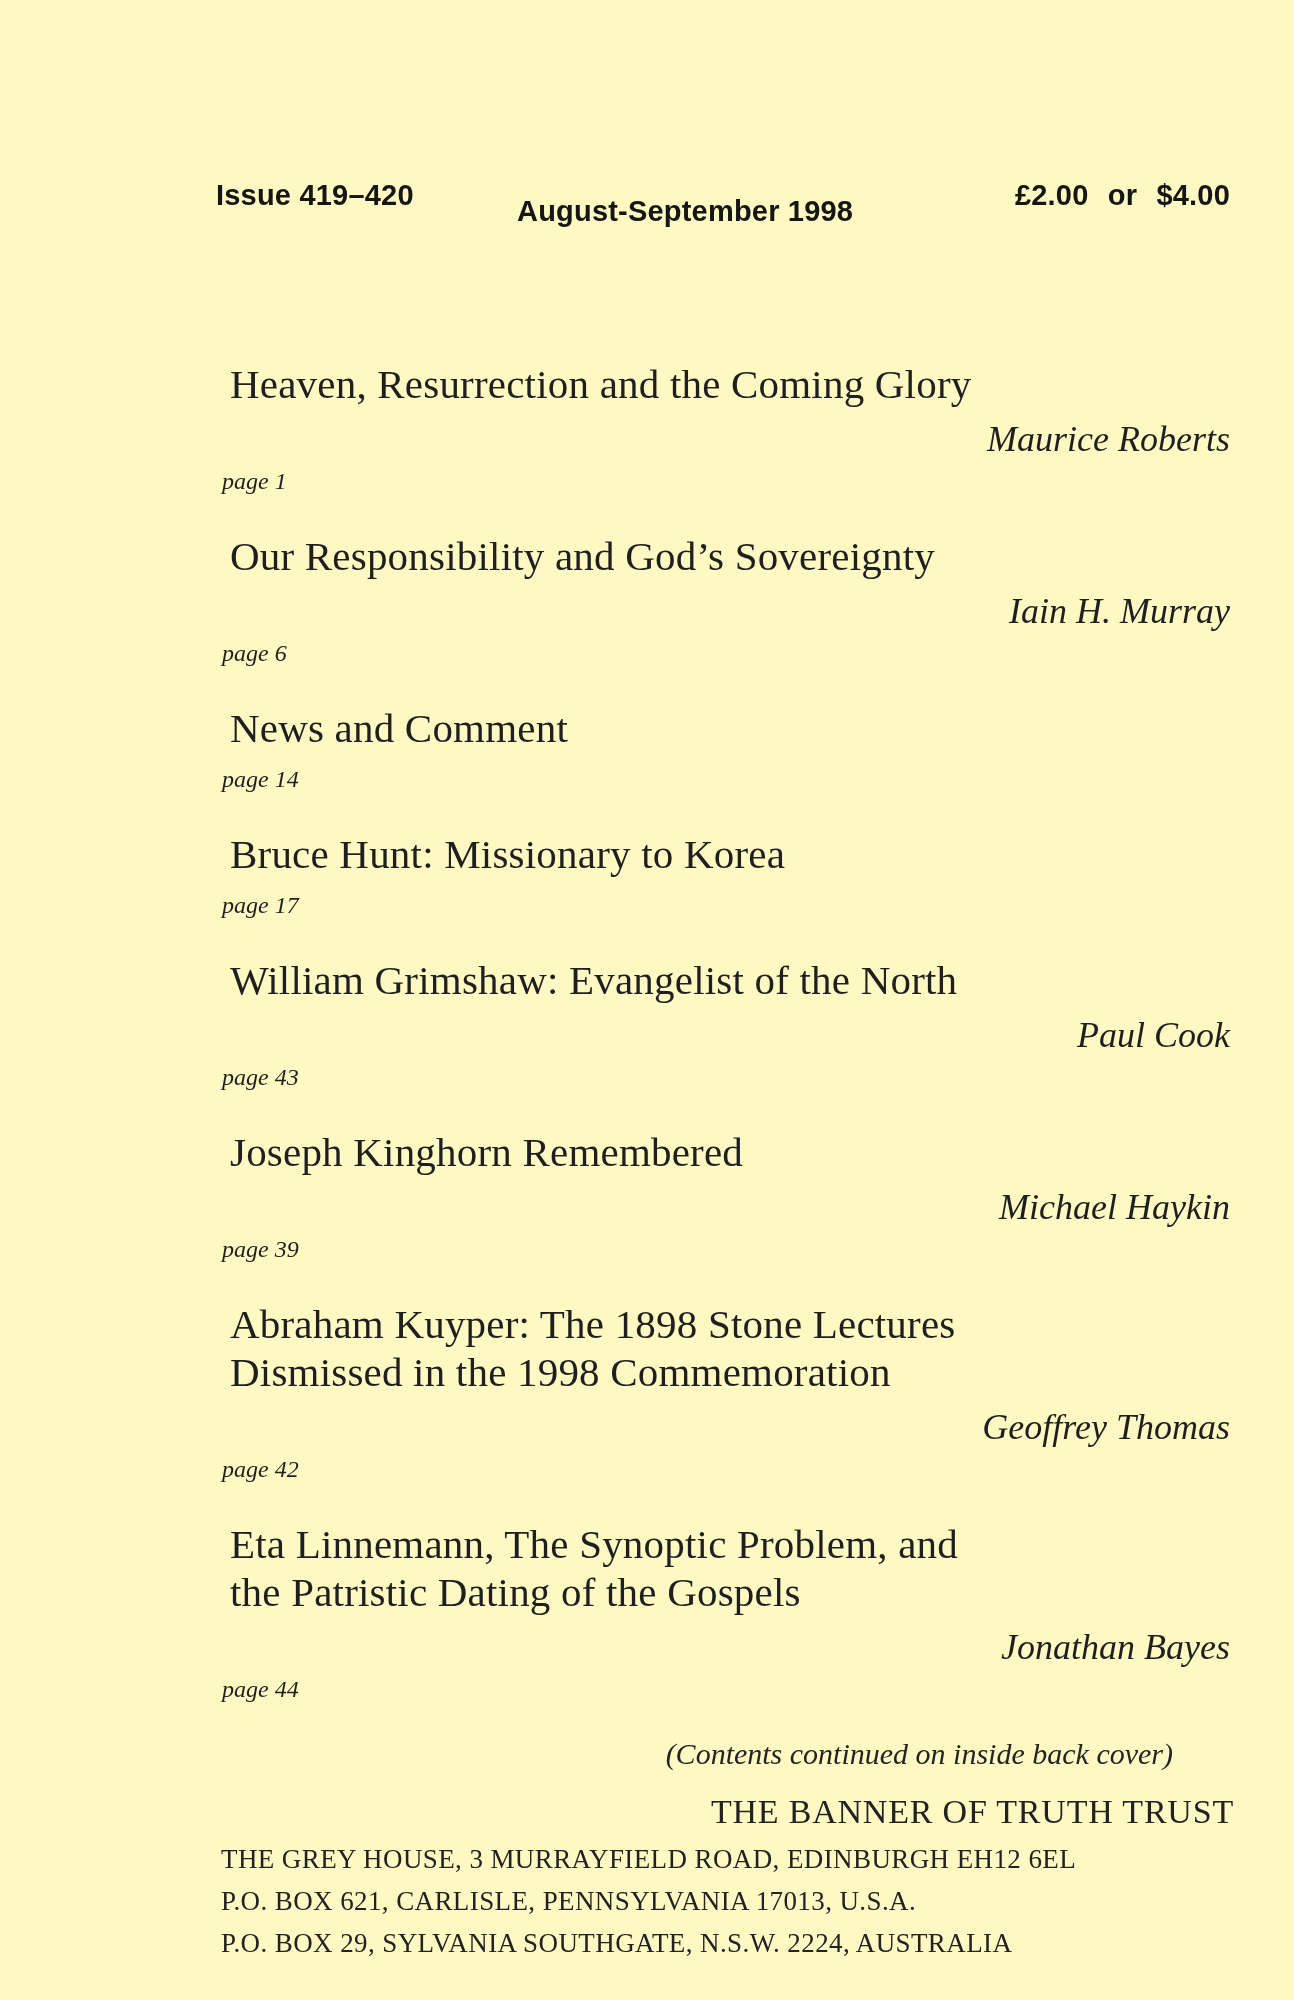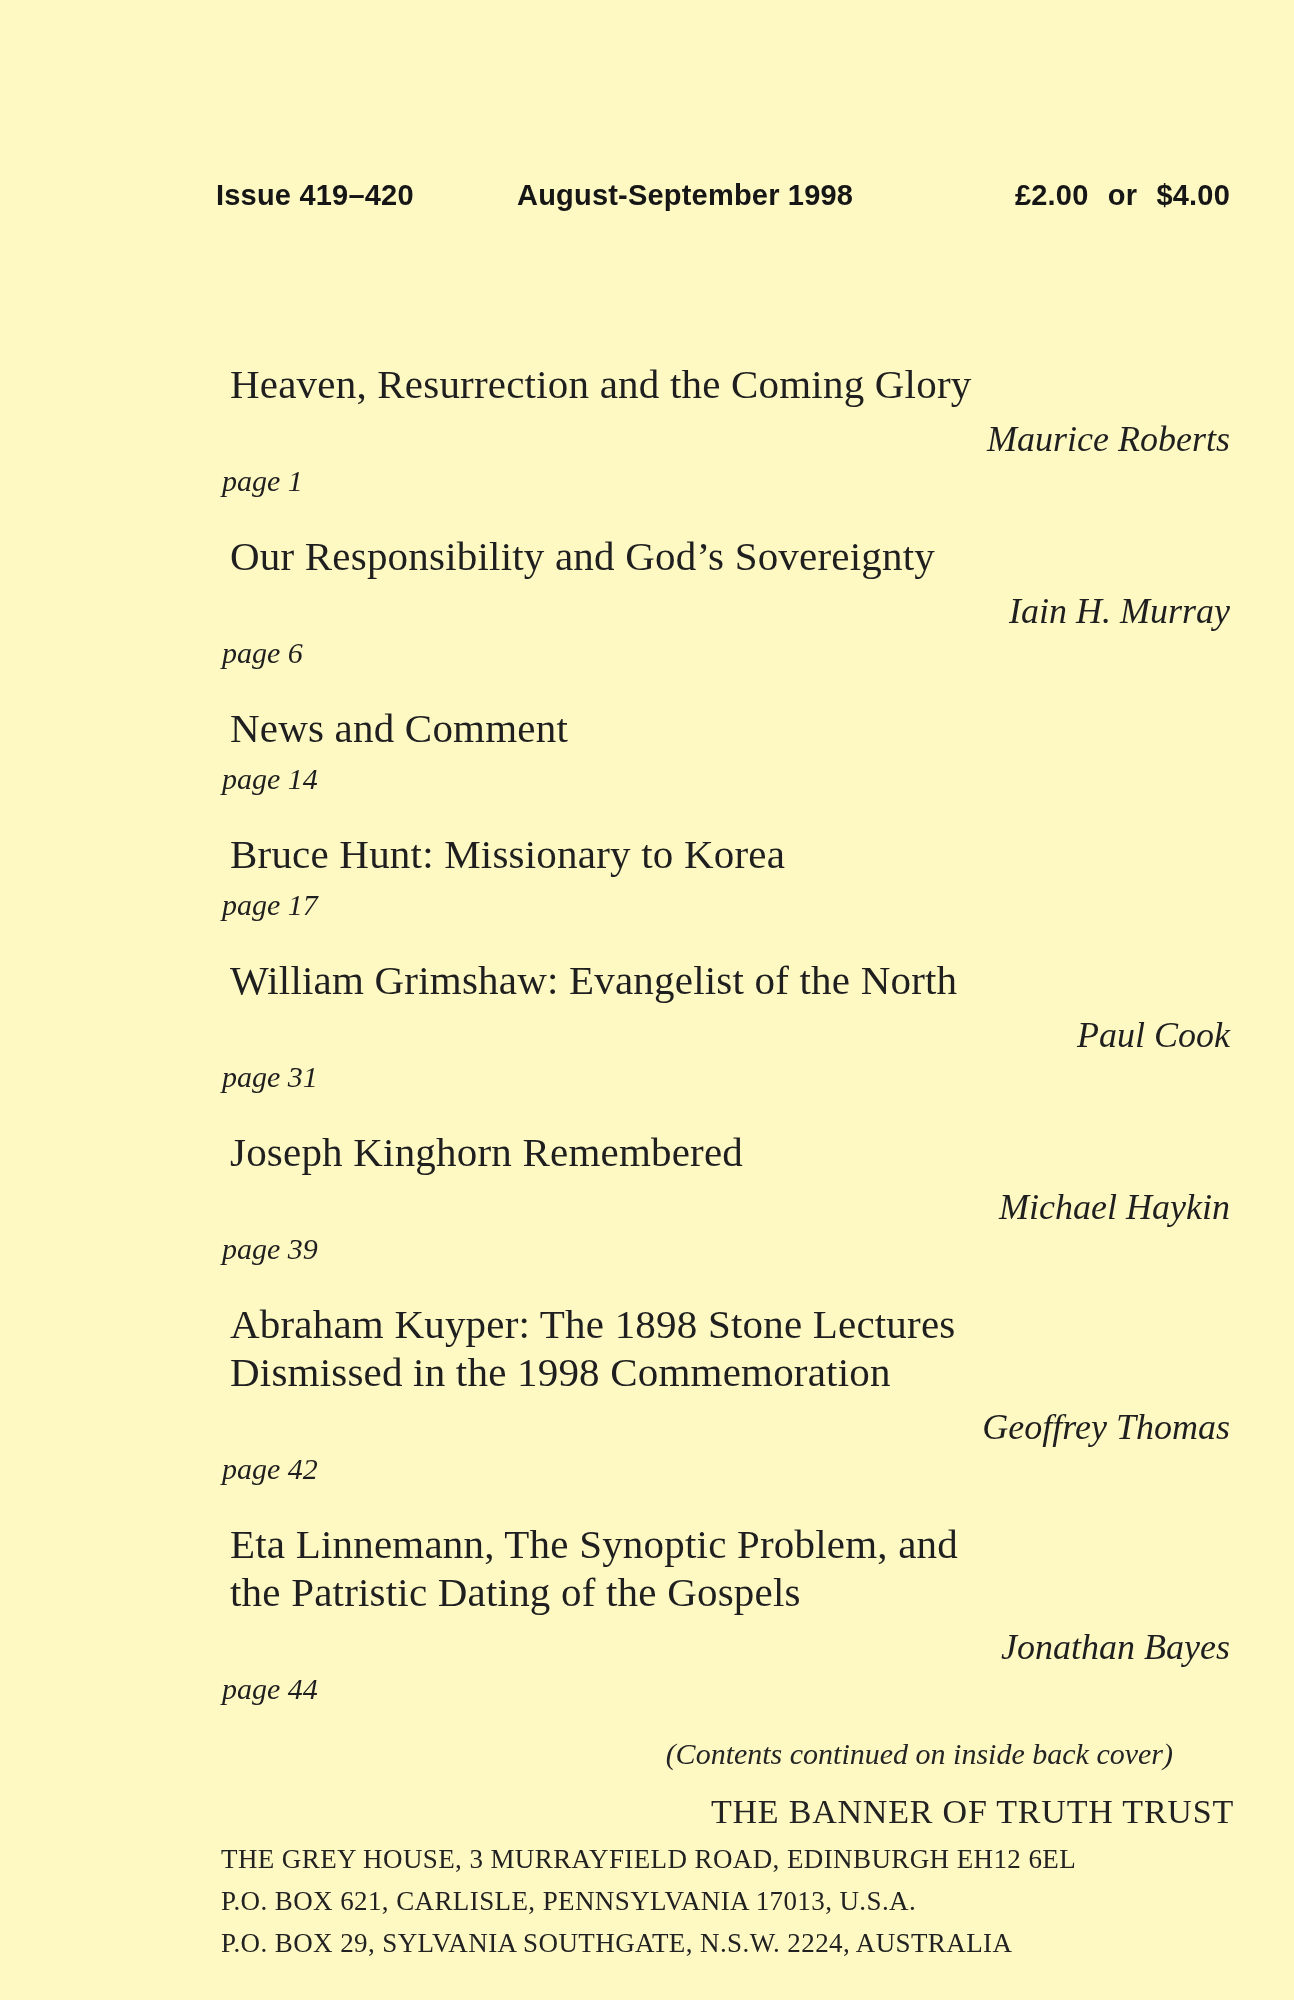--- a/index.html
+++ b/index.html
@@ -24,21 +24,21 @@
     width: 1014px;
     height: 32px;
     font-family: "Liberation Sans", sans-serif;
     font-weight: bold;
     font-size: 29px;
     line-height: 30px;
     color: #161616;
     letter-spacing: 0.2px;
   }
   .header .issue { position: absolute; left: 0; top: 0; }
-  .header .date  { position: absolute; left: 301px; top: 0; }
+  .header .date  { position: absolute; left: 301px; top: 16px; }
   .header .price { position: absolute; right: 0; top: 0; word-spacing: 11px; }
 
   
   .contents {
     position: absolute;
     top: 352px;
     left: 222px;
     width: 1008px;
     font-family: "Liberation Serif", "DejaVu Serif", serif;
     color: #1f1f1f;
@@ -55,21 +55,21 @@
   .article .author {
     margin: 0;
     font-style: italic;
     font-size: 36px;
     line-height: 46px;
     text-align: right;
   }
   .article .pageref {
     margin: 0;
     font-style: italic;
-    font-size: 30px;
+    font-size: 24px;
     line-height: 38px;
   }
 
   .continued {
     margin: -6px 0 0 0;
     padding-right: 57px;
     text-align: right;
     font-style: italic;
     font-size: 30px;
     line-height: 40px;
@@ -133,21 +133,21 @@
 
   <section class="article">
     <h2 class="title">Bruce Hunt: Missionary to Korea</h2>
 
     <p class="pageref">page 17</p>
   </section>
 
   <section class="article">
     <h2 class="title">William Grimshaw: Evangelist of the North</h2>
     <p class="author">Paul Cook</p>
-    <p class="pageref">page 31</p>
+    <p class="pageref">page 43</p>
   </section>
 
   <section class="article">
     <h2 class="title">Joseph Kinghorn Remembered</h2>
     <p class="author">Michael Haykin</p>
     <p class="pageref">page 39</p>
   </section>
 
   <section class="article">
     <h2 class="title">Abraham Kuyper: The 1898 Stone Lectures

